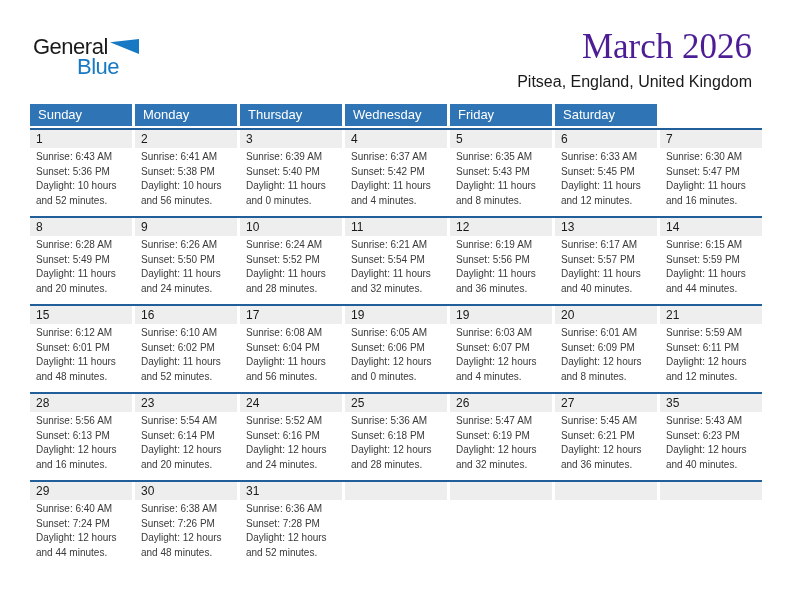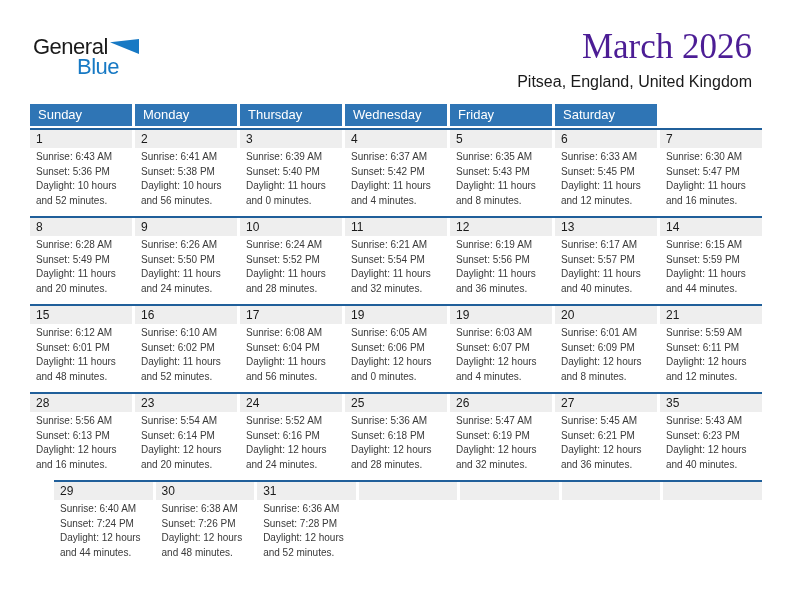--- a/index.html
+++ b/index.html
@@ -45,21 +45,21 @@
   .weekday-cell{
     background:var(--header-blue);color:#ffffff;
     font-size:13px;line-height:22px;height:22px;
     padding-left:8px;
   }
   .week{
     display:grid;grid-template-columns:repeat(7,1fr);column-gap:3px;
     border-top:2px solid var(--line-blue);
     min-height:86px;
   }
-  .week.last{min-height:98px;margin-left:24px;}
+  .week.last{min-height:98px;}
   .day-cell{background:#ffffff;}
   .day-band{
     background:var(--band-gray);
     font-size:12px;line-height:18px;height:18px;
     padding-left:6px;color:#1A1A1A;
   }
   .day-body{
     padding:2px 2px 8px 6px;
     font-size:10px;line-height:14.5px;color:var(--body-text);
   }

